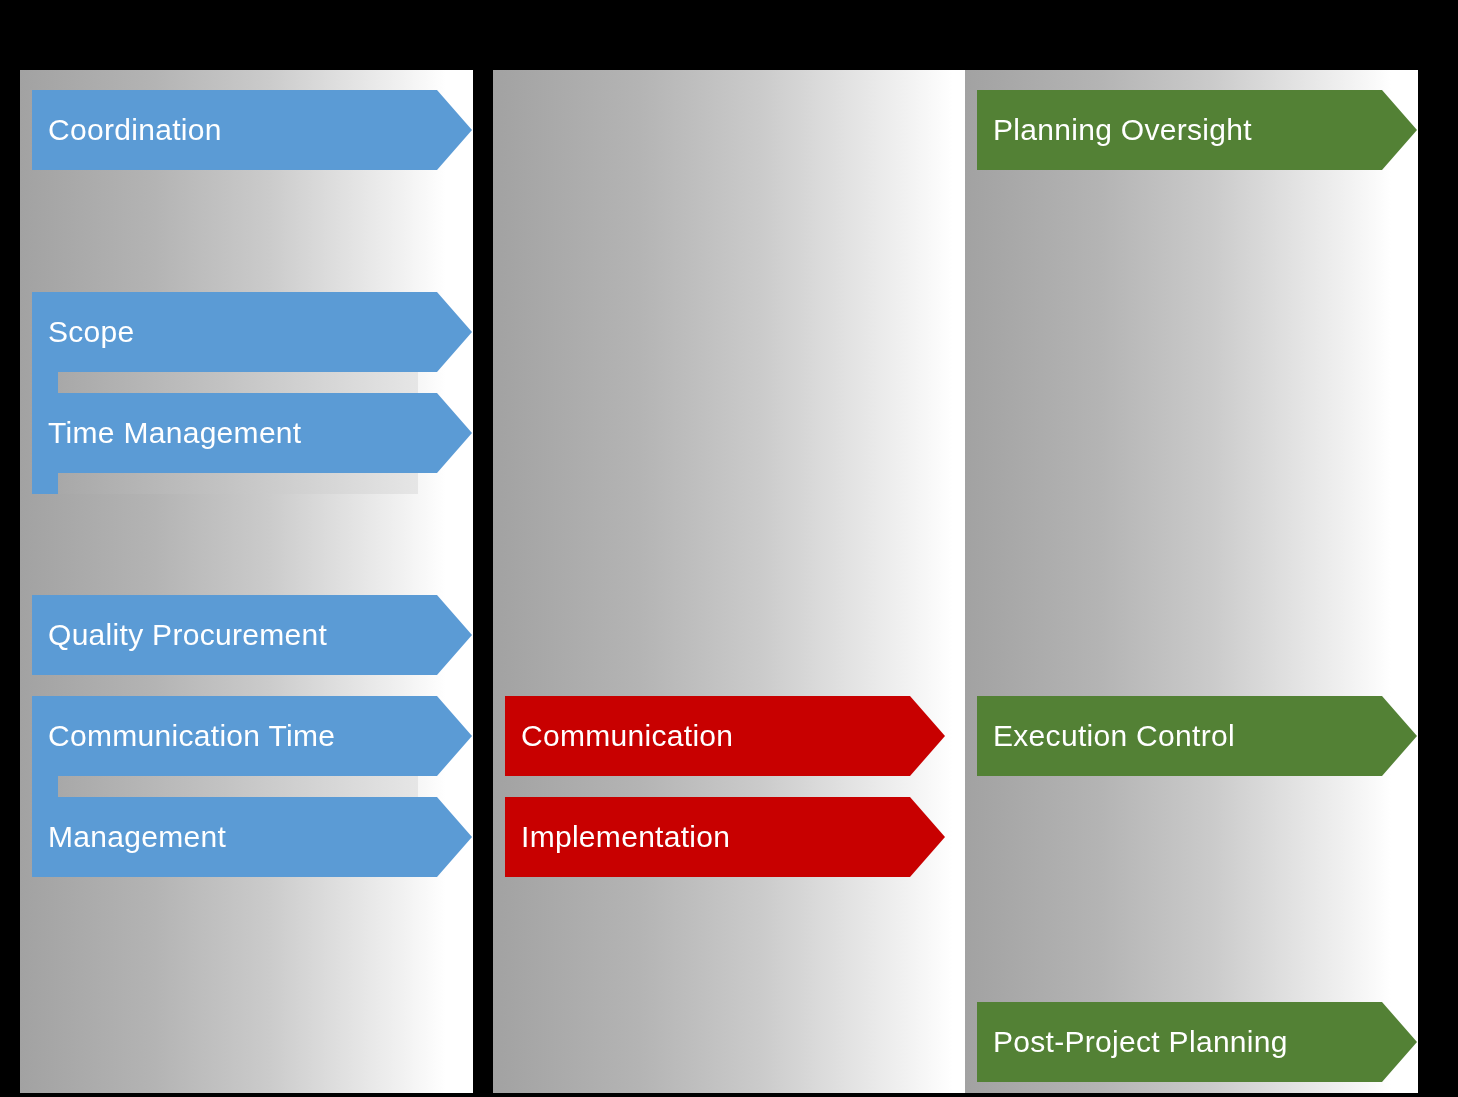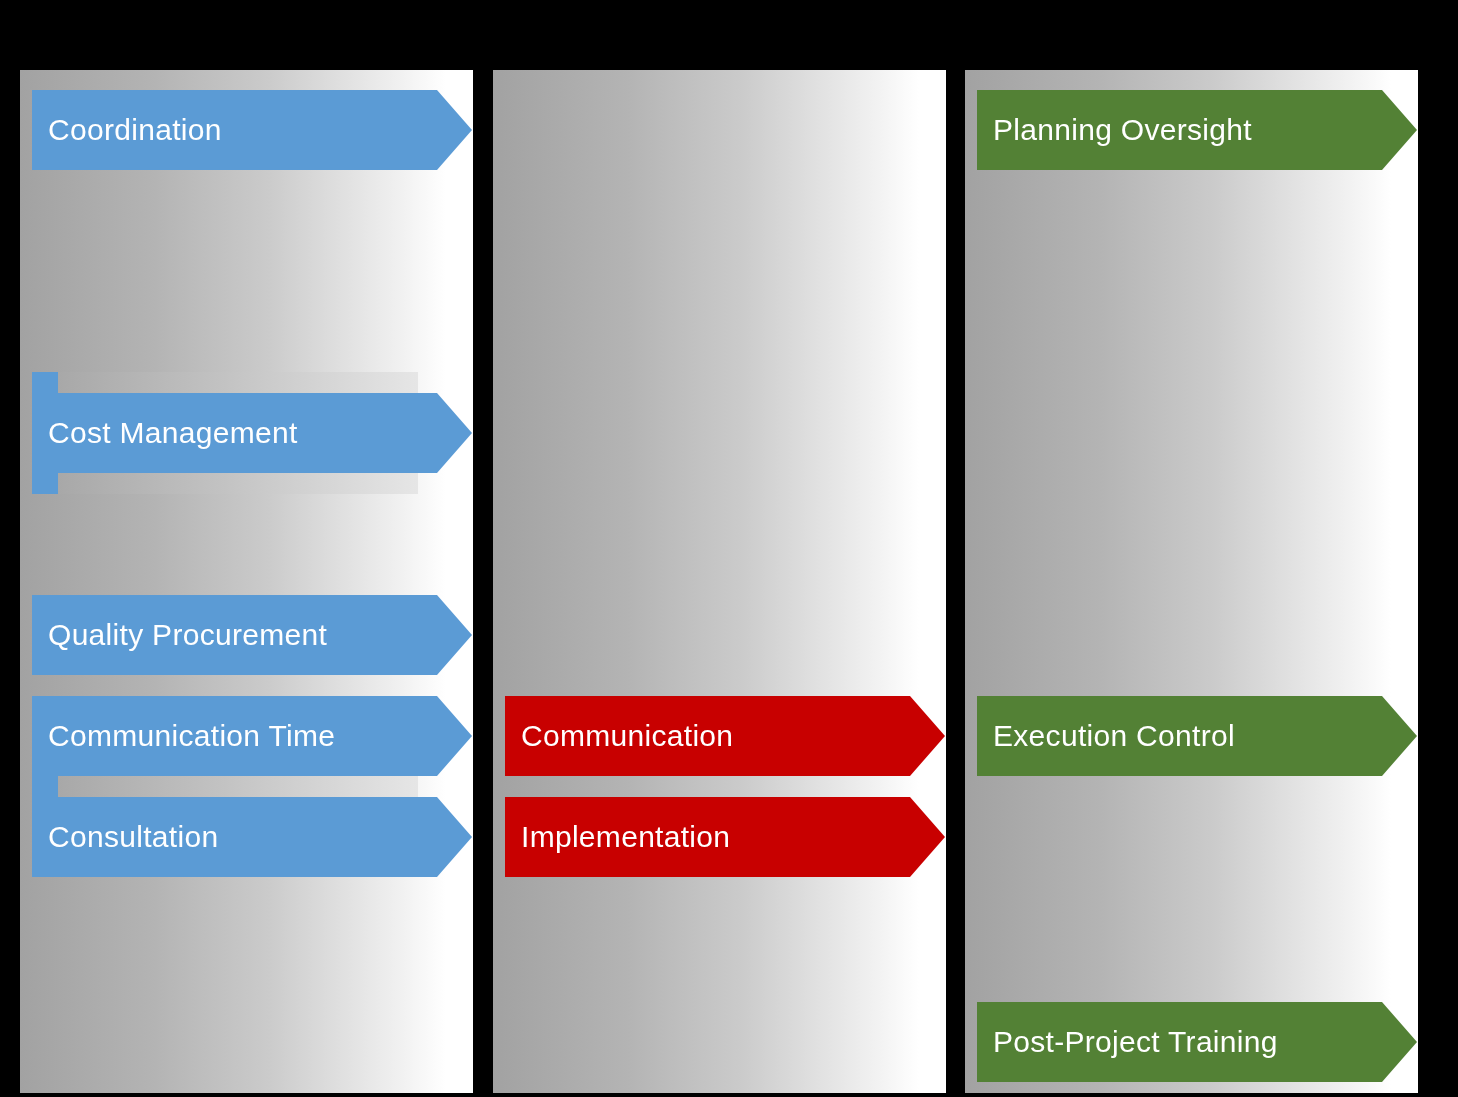--- a/index.html
+++ b/index.html
@@ -16,21 +16,21 @@
     font-family: "Liberation Sans", sans-serif;
   }
   .panel {
     position: absolute;
     top: 70px;
     width: 453px;
     height: 1023px;
     background: linear-gradient(90deg, #a2a2a2 0%, #b4b4b4 30%, #cbcbcb 55%, #f2f2f2 85%, #ffffff 94%);
   }
   .panel-left   { left: 20px;  }
-  .panel-middle { left: 493px; }
+  .panel-middle { left: 493px; padding-left: 36px; }
   .panel-right  { left: 965px; text-align: center; }
 
   .arrow {
     position: absolute;
     left: 12px;
     width: 440px;
     height: 80px;
     display: flex;
     align-items: center;
     clip-path: polygon(0 0, 405px 0, 440px 50%, 405px 100%, 0 100%);
@@ -74,64 +74,67 @@
 </style>
 </head>
 <body>
 
 <div class="canvas">
 
   <div class="panel panel-left">
     <div class="arrow arrow-blue" style="top:20px">
       <span class="arrow-label">Coordination</span>
     </div>
+    <div class="arrow arrow-blue" style="top:222px">
+      <span class="arrow-label">Scope</span>
+    </div>
 
     <div class="connector" style="top:302px">
       <span class="conn-spine"></span>
       <span class="conn-bar"></span>
     </div>
     <div class="arrow arrow-blue" style="top:323px">
-      <span class="arrow-label">Cost Management</span>
+      <span class="arrow-label">Time Management</span>
     </div>
 
     <div class="connector" style="top:403px">
       <span class="conn-spine"></span>
       <span class="conn-bar"></span>
     </div>
 
     <div class="arrow arrow-blue" style="top:525px">
       <span class="arrow-label">Quality Procurement</span>
     </div>
     <div class="arrow arrow-blue" style="top:626px">
       <span class="arrow-label">Communication Time</span>
     </div>
 
     <div class="connector" style="top:706px">
       <span class="conn-spine"></span>
       <span class="conn-bar"></span>
     </div>
     <div class="arrow arrow-blue" style="top:727px">
-      <span class="arrow-label">Consultation</span>
+      <span class="arrow-label">Management</span>
     </div>
   </div>
 
   <div class="panel panel-middle">
     <div class="arrow arrow-red" style="top:626px">
       <span class="arrow-label">Communication</span>
     </div>
     <div class="arrow arrow-red" style="top:727px">
       <span class="arrow-label">Implementation</span>
     </div>
   </div>
 
   <div class="panel panel-right">
     <div class="arrow arrow-green" style="top:20px">
       <span class="arrow-label">Planning Oversight</span>
     </div>
     <div class="arrow arrow-green" style="top:626px">
       <span class="arrow-label">Execution Control</span>
     </div>
     <div class="arrow arrow-green" style="top:932px">
-      <span class="arrow-label">Post-Project Training</span>
+      <span class="arrow-label">Post-Project Planning</span>
     </div>
   </div>
 
 </div>
 
 </body></html>

